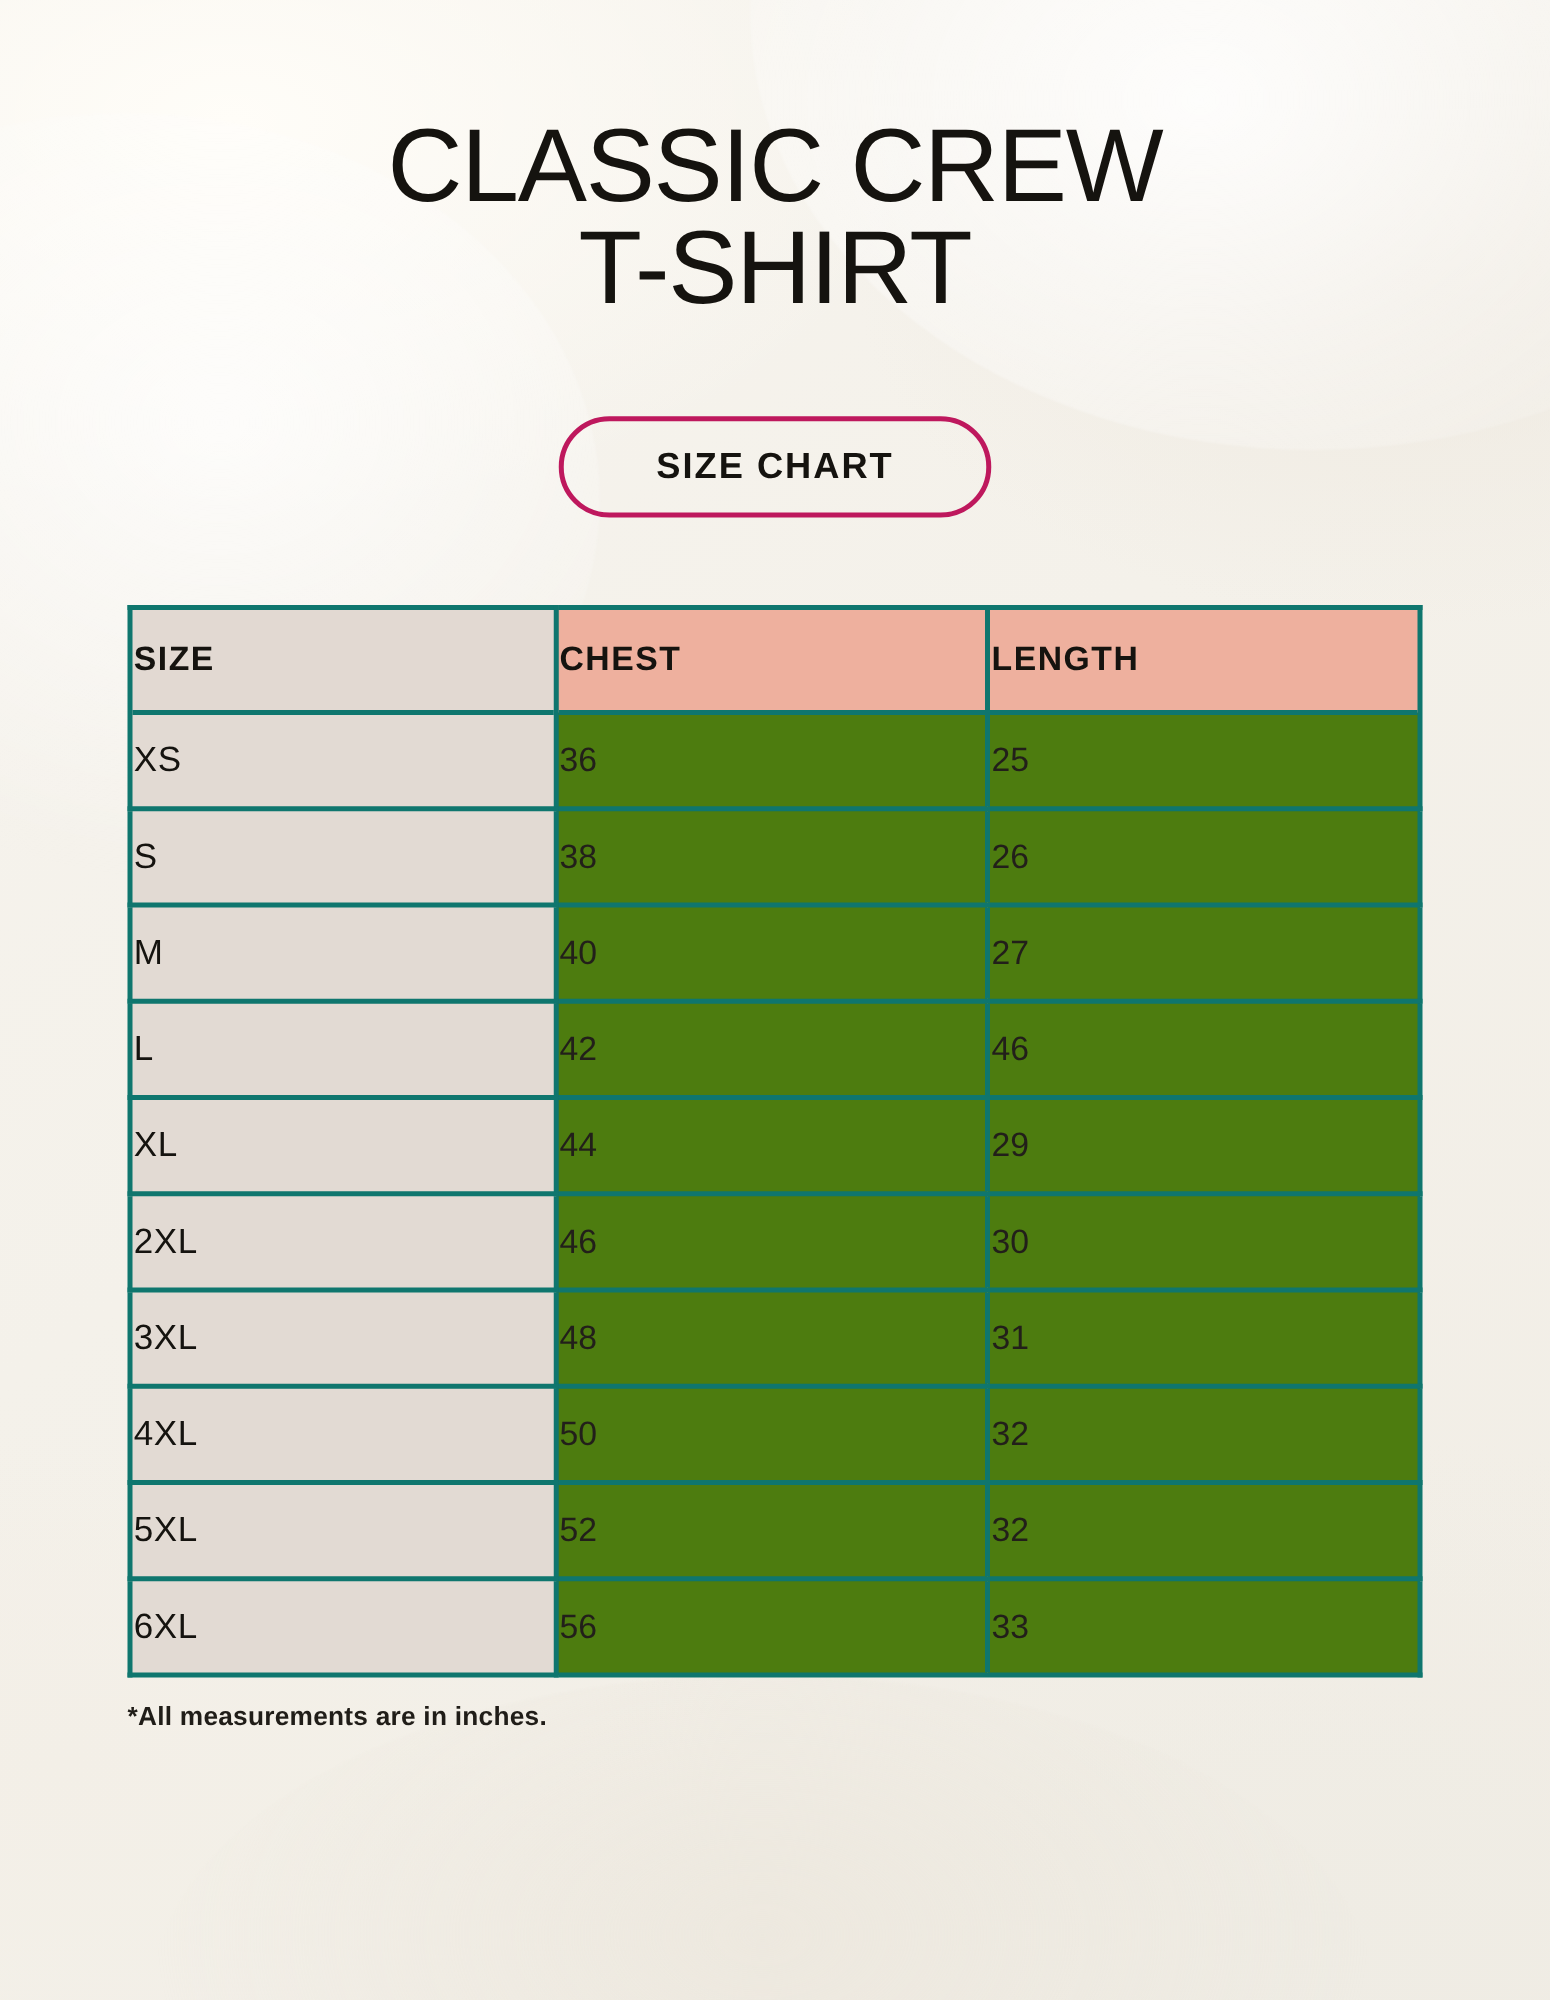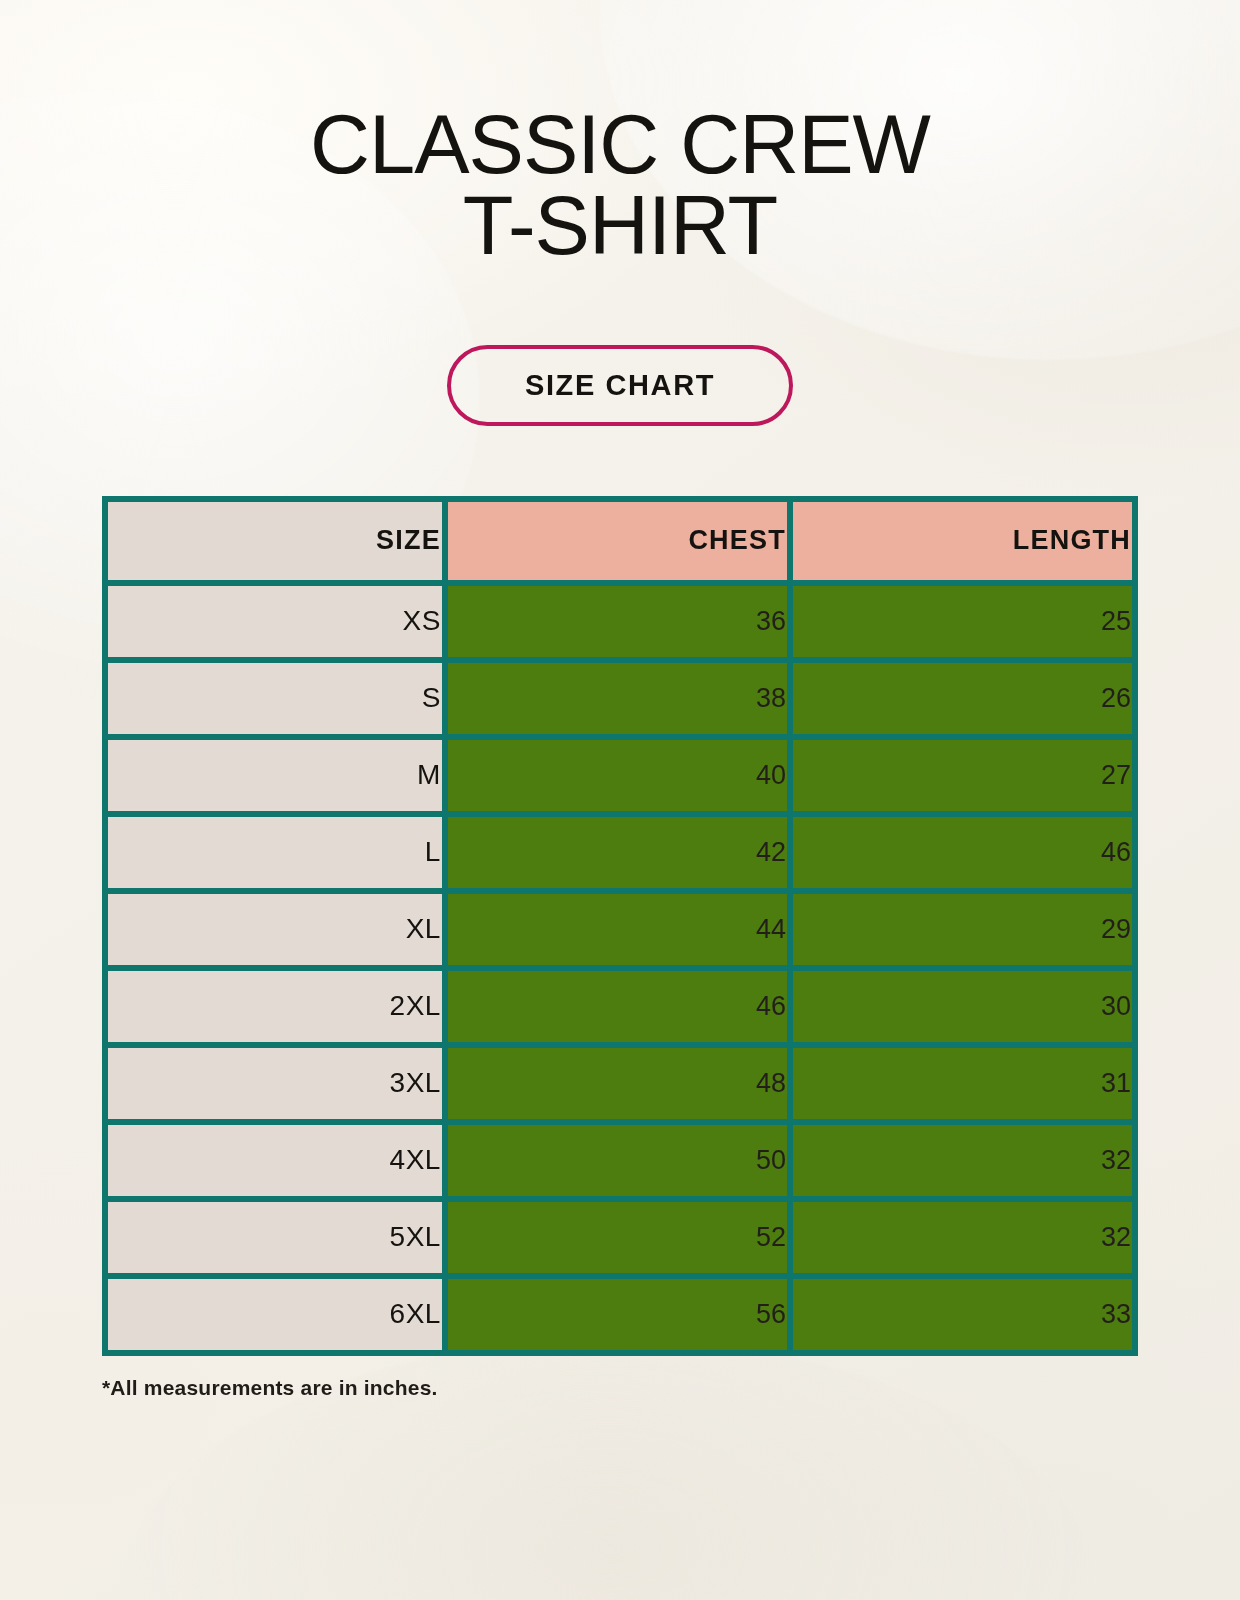--- a/index.html
+++ b/index.html
@@ -47,21 +47,21 @@
     width: 980px; height: 520px;
     left: 120px; bottom: -260px;
     background: radial-gradient(ellipse at 50% 40%, rgba(236,231,221,0.8) 0%, rgba(236,231,221,0) 70%);
   }
 
   .page {
     position: relative;
     z-index: 1;
     width: 1240px;
     height: 1600px;
-    padding: 16px;
+    padding: 4px;
   }
 
   .title {
     margin: 0;
     padding-top: 88px;
     text-align: center;
     font-size: 83px;
     line-height: 0.98;
     letter-spacing: -1px;
     font-weight: 400;
@@ -90,23 +90,23 @@
     width: 1036px;
   }
   table.size-table {
     width: 100%;
     border-collapse: collapse;
     border: 2px solid #15130f;
     table-layout: fixed;
   }
   table.size-table th,
   table.size-table td {
-    border: 6px solid #0f766e;
+    border: 4px solid #0f766e;
     height: 77px;
-    text-align: right;
+    text-align: left;
     vertical-align: middle;
   }
   table.size-table thead th {
     height: 84px;
     font-size: 27px;
     font-weight: 700;
     letter-spacing: 1.2px;
     color: #15130f;
     border-bottom: 2px solid #15130f;
   }

